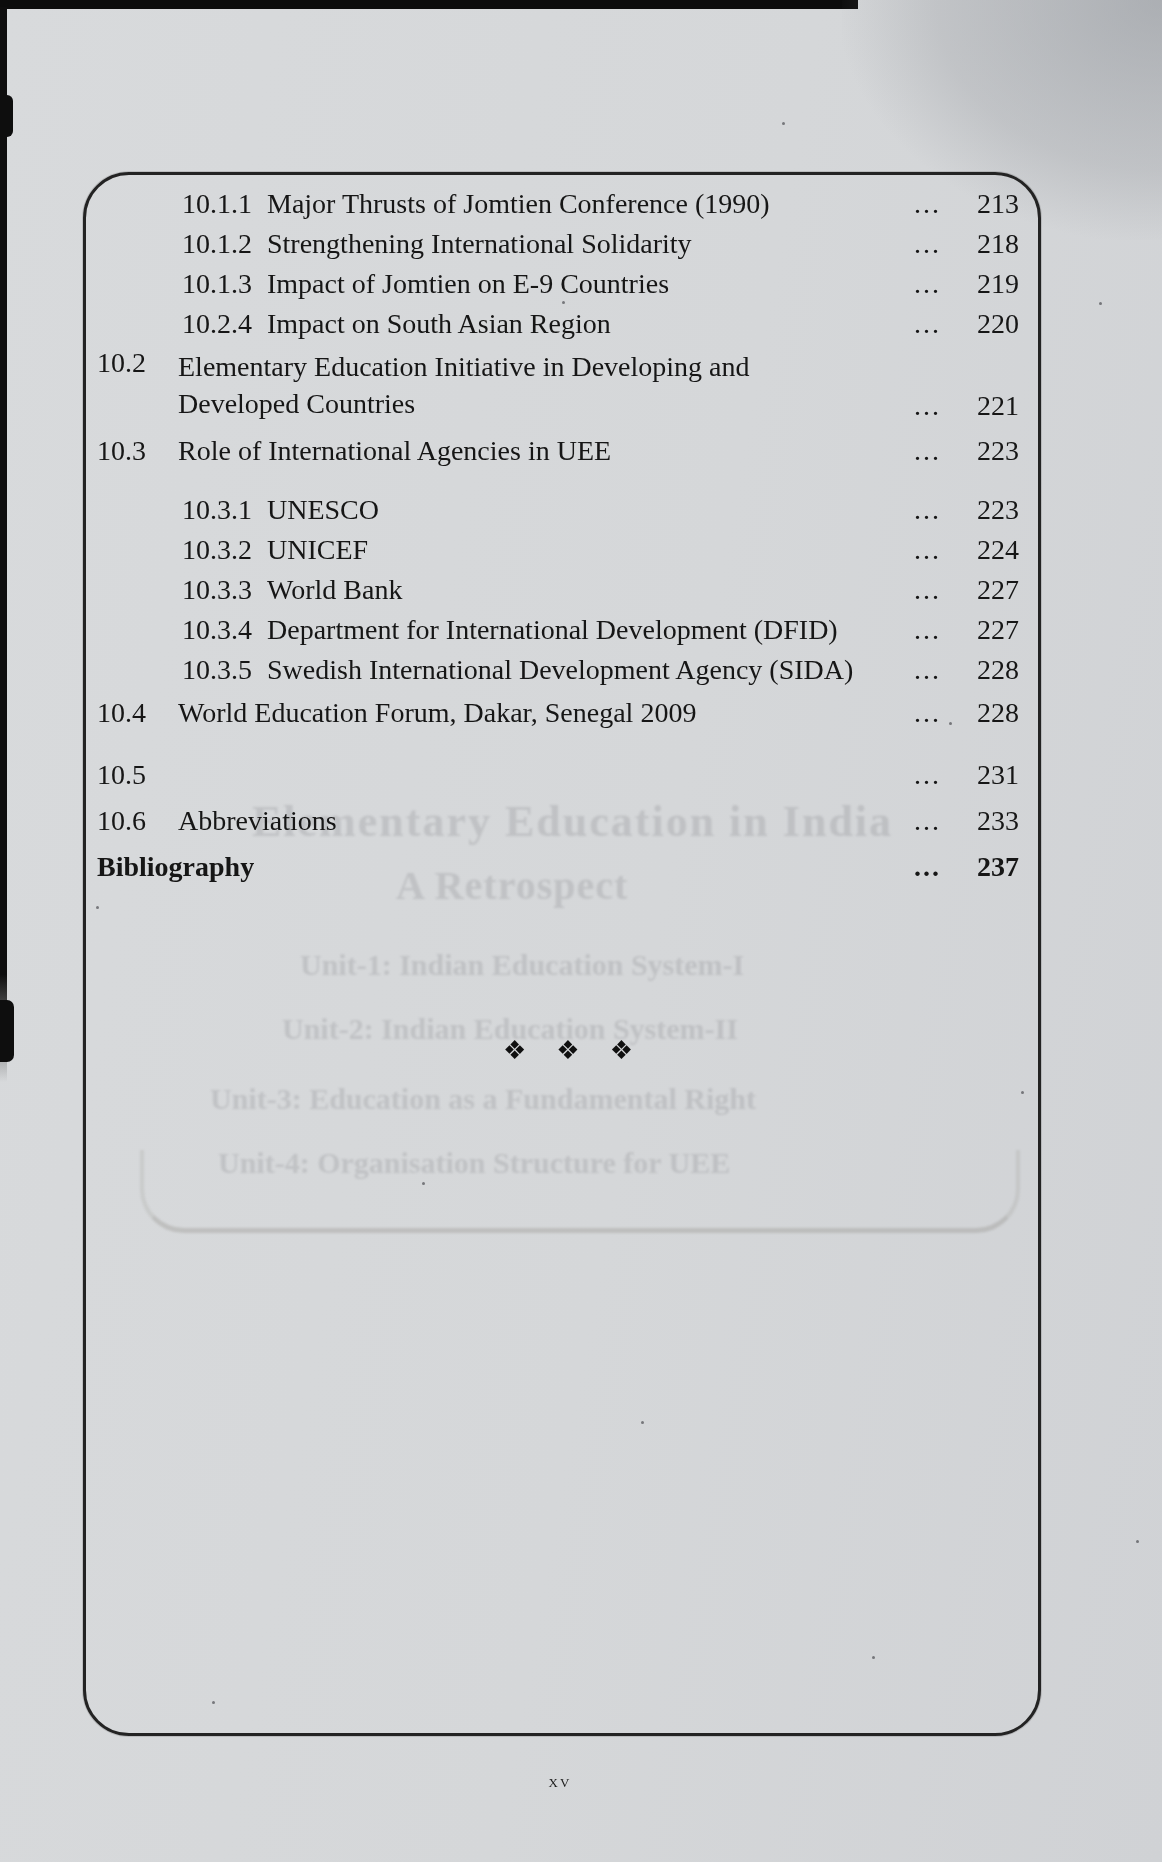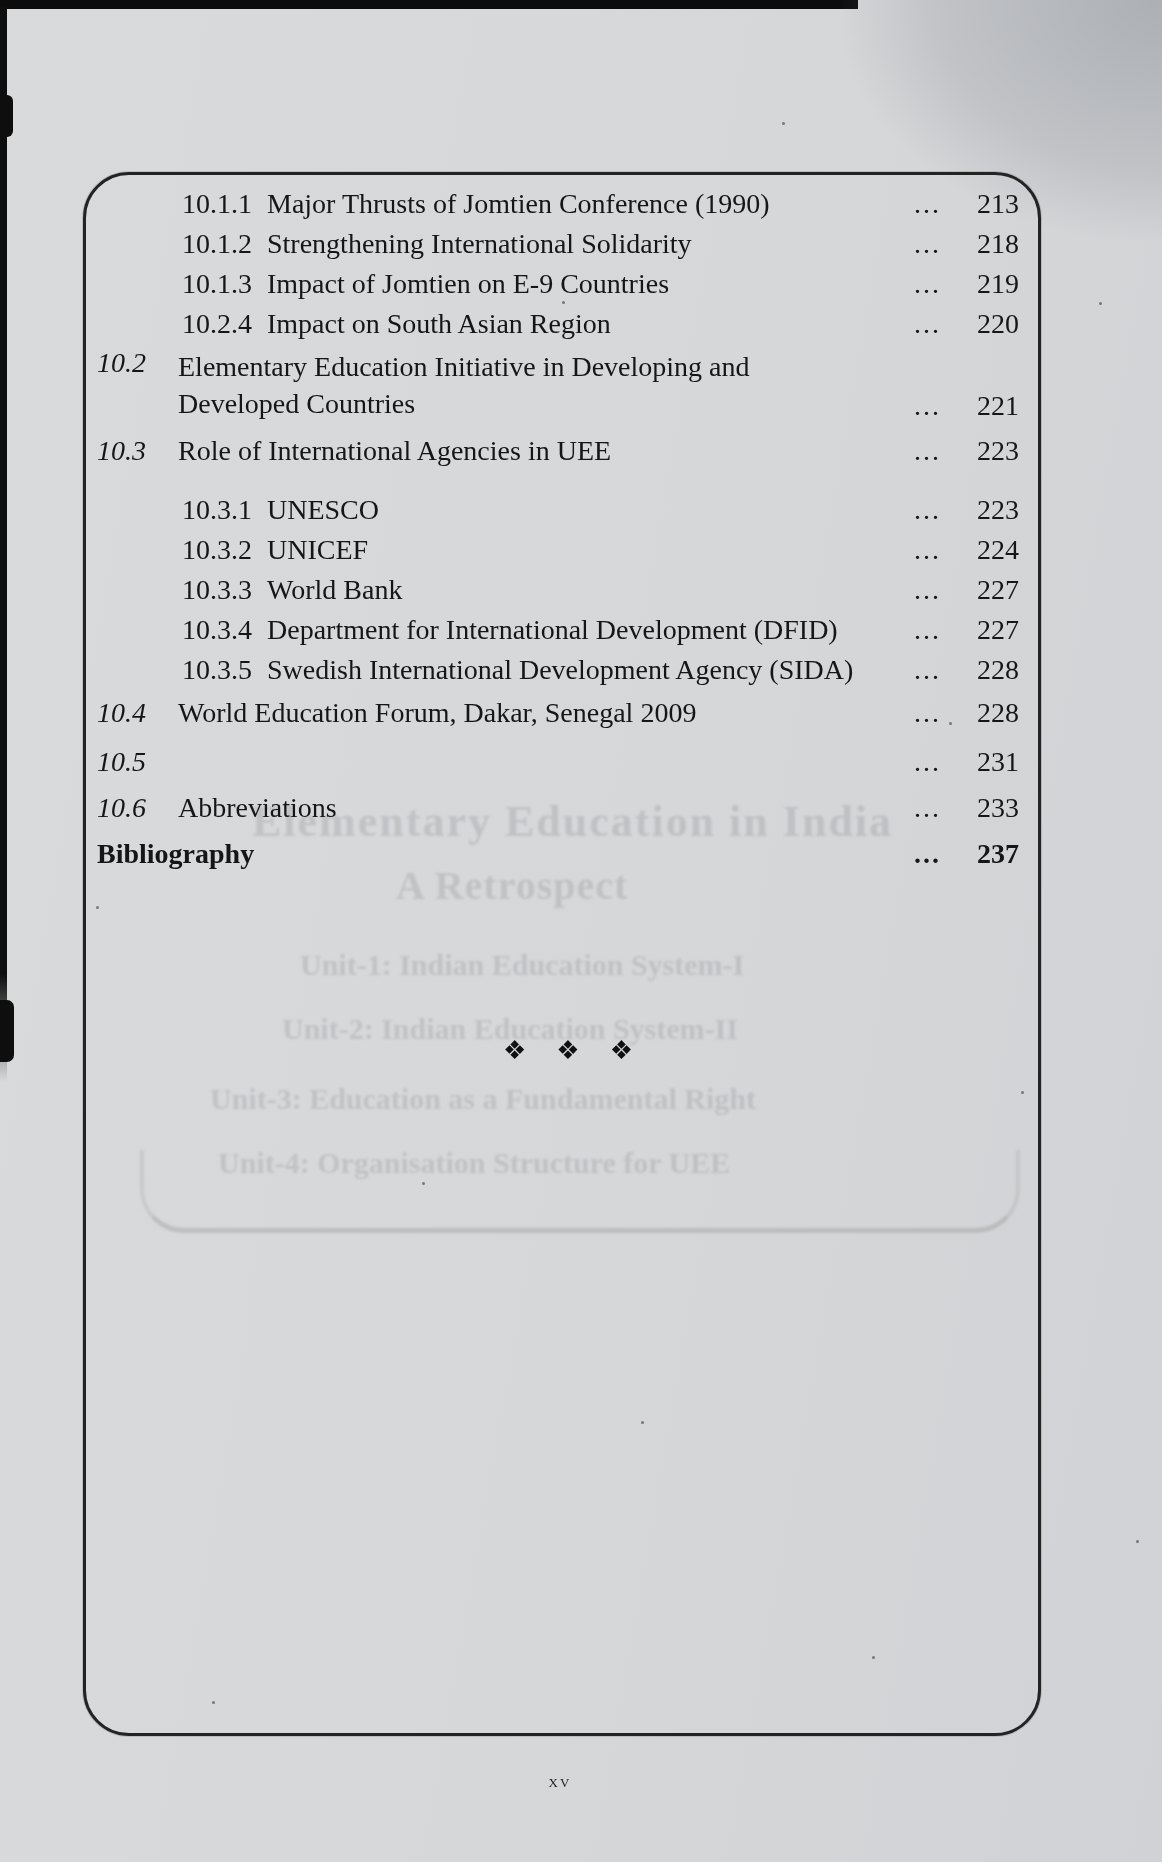--- a/index.html
+++ b/index.html
@@ -23,29 +23,29 @@
     position:absolute;left:83px;top:172px;width:952px;height:1558px;
     border:3px solid #232323;border-radius:46px;
     box-shadow:0 0 0 1px rgba(35,35,35,0.15);
   }
   .toc-rows{position:absolute;left:83px;top:178px;width:952px;padding:6px 16px 0 14px;box-sizing:border-box;}
   .row{display:flex;align-items:center;height:40px;font-size:28px;}
   .row.main{height:46px;}
   .row.bib{height:46px;font-weight:bold;}
   .row .indent{flex:0 0 85px;}
   .row .num{flex:0 0 85px;}
-  .row.main .num{flex:0 0 81px;font-style:italic;}
+  .row.main .num{flex:0 0 81px;}
   .row .title{white-space:nowrap;}
   .row .spacer{flex:1 1 auto;}
   .row .dots{flex:0 0 auto;margin-right:14px;letter-spacing:2px;}
   .row .pg{flex:0 0 64px;text-align:right;}
   .row.two-line{height:78px;align-items:flex-end;}
   .row.two-line .titles{line-height:37px;}
   .row.two-line .num{align-self:flex-start;line-height:37px;}
-  .mt6{margin-top:6px;} .mt4{margin-top:16px;} .mt2{margin-top:3px;}
+  .mt6{margin-top:6px;} .mt4{margin-top:16px;} .mt2{margin-top:16px;}
   
   .ghost{position:absolute;left:0;top:0;width:1162px;height:1862px;pointer-events:none;}
   .ghost div{position:absolute;font-weight:bold;color:rgba(88,86,96,0.17);filter:blur(1.3px);white-space:nowrap;}
   .g-headline{left:252px;top:796px;font-size:44px;letter-spacing:2px;}
   .g-subtitle{left:396px;top:862px;font-size:40px;letter-spacing:1px;}
   .g-u1{left:300px;top:948px;font-size:30px;}
   .g-u2{left:282px;top:1012px;font-size:30px;}
   .g-u3{left:210px;top:1082px;font-size:30px;}
   .g-u4{left:218px;top:1146px;font-size:30px;}
   .g-boxbottom{left:140px;top:1150px;width:872px;height:78px;

